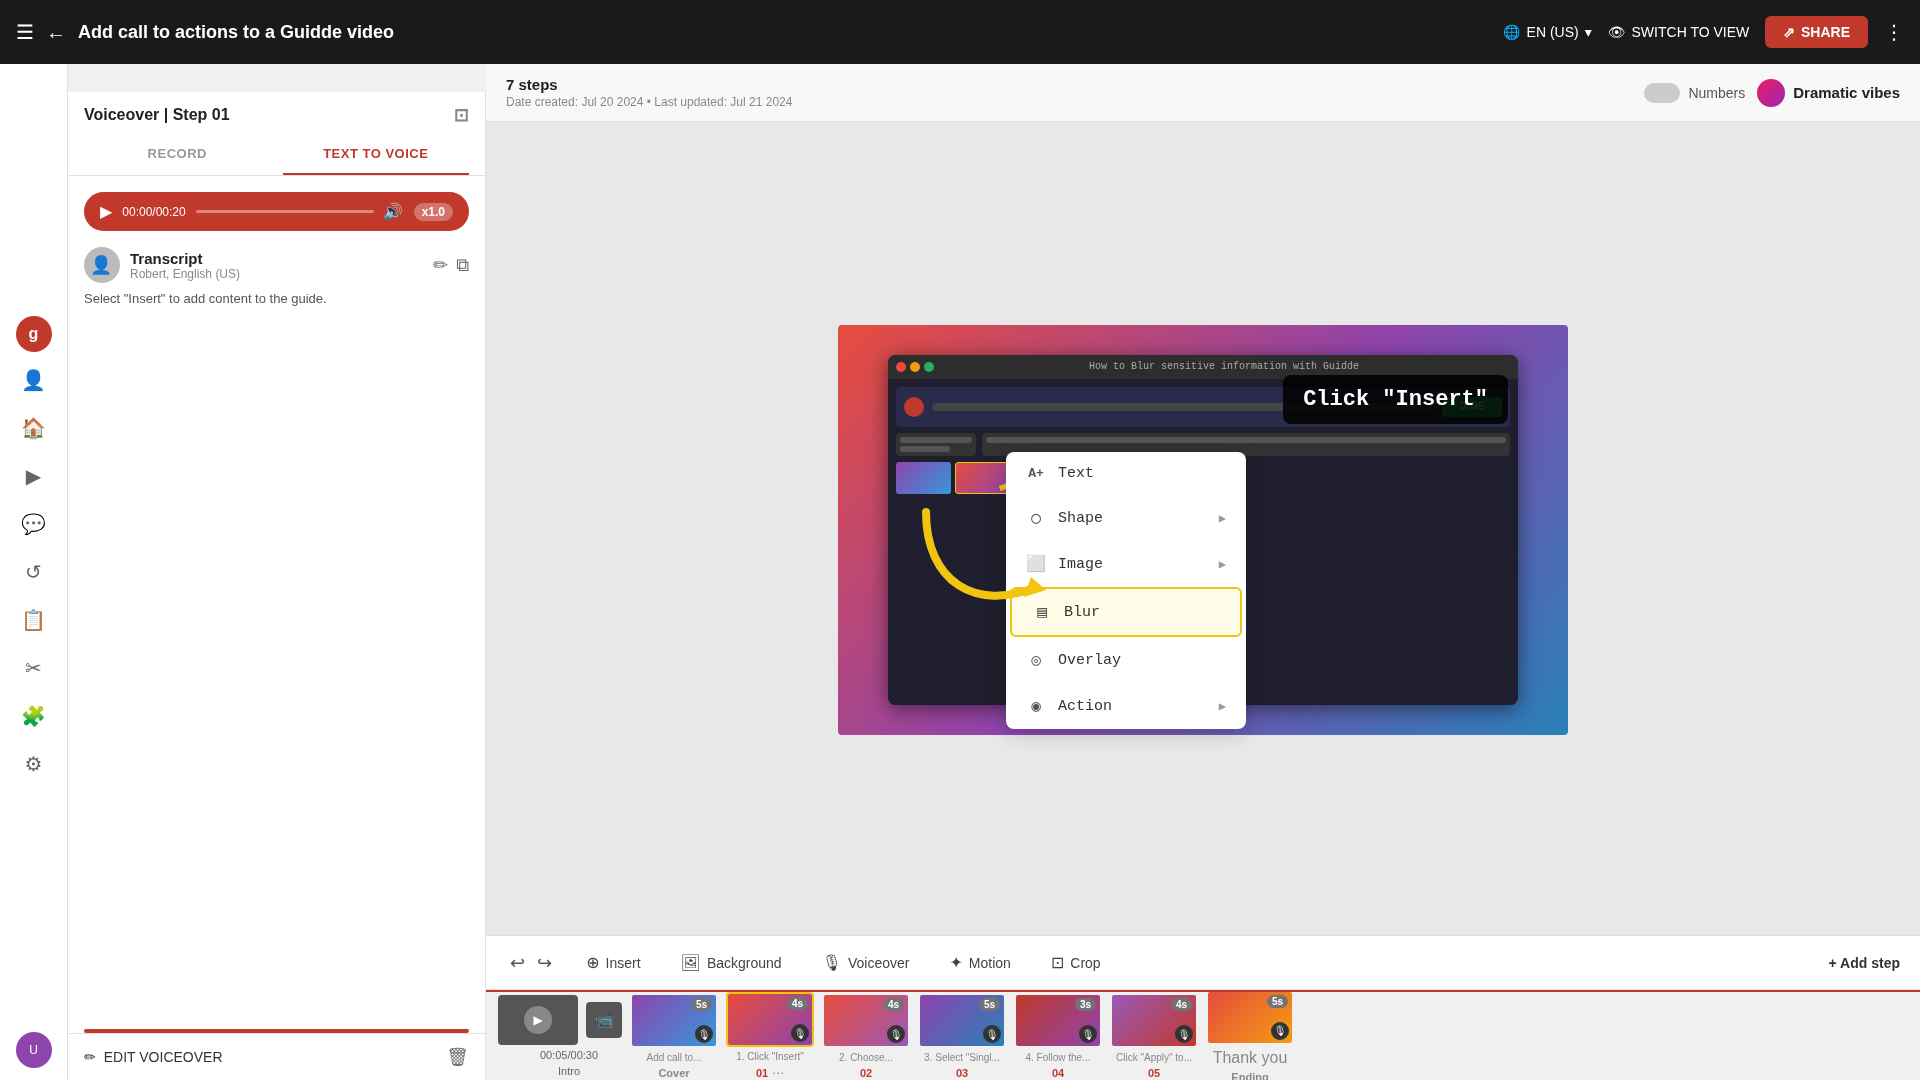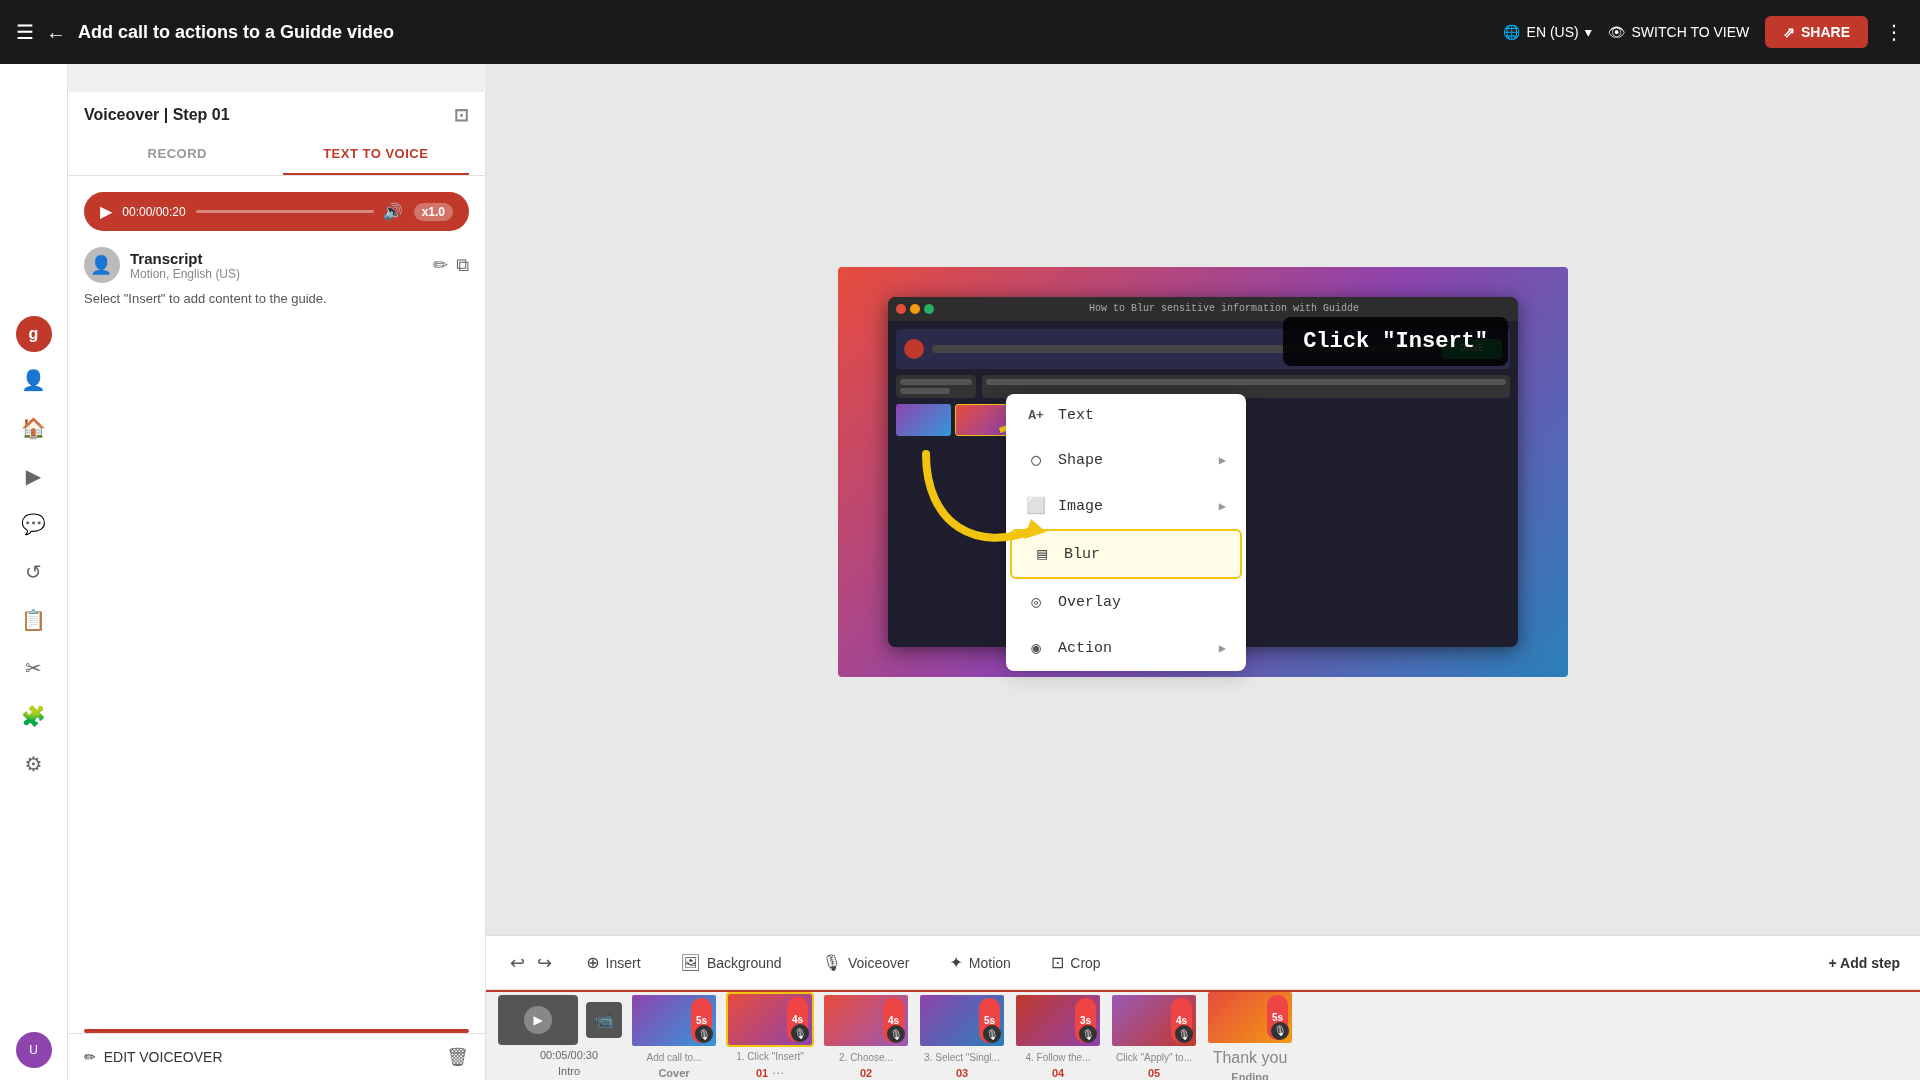--- a/index.html
+++ b/index.html
@@ -189,22 +189,22 @@
     .step-thumbnail {
       width: 88px; height: 55px; border-radius: 4px; overflow: hidden; position: relative;
       border: 2px solid transparent;
     }
     .step-thumbnail.active { border: 2px solid #f1c40f; }
     .step-thumb-bg {
       width: 100%; height: 100%;
       background: linear-gradient(135deg, #e74c3c, #8e44ad);
     }
     .step-thumb-duration {
-      position: absolute; top: 3px; right: 4px; background: #ef4444; color: #fff;
-      font-size: 10px; padding: 17px 5px; border-radius: 10px; font-weight: 600;
+      position: absolute; top: 3px; right: 4px; background: #737373; color: #fff;
+      font-size: 10px; padding: 1px 5px; border-radius: 10px; font-weight: 600;
     }
     .step-thumb-mic {
       position: absolute; bottom: 3px; right: 3px; width: 18px; height: 18px;
       background: #333; border-radius: 50%; display: flex; align-items: center;
       justify-content: center; font-size: 10px; color: #fff;
     }
     .step-number { font-size: 11px; color: #c0392b; font-weight: 600; }
 
     
     .undo-redo { display: flex; gap: 4px; }
@@ -276,21 +276,21 @@
       <span class="audio-volume">🔊</span>
       <span class="audio-speed">x1.0</span>
     </div>
 
     <div class="transcript-section">
       <div class="transcript-header">
         <div class="transcript-user">
           <div class="transcript-avatar">👤</div>
           <div>
             <div class="transcript-title">Transcript</div>
-            <div class="transcript-sub">Motion, English (US)</div>
+            <div class="transcript-sub">Robert, English (US)</div>
           </div>
         </div>
         <div class="transcript-actions">
           <button class="transcript-action-btn">✏</button>
           <button class="transcript-action-btn">⧉</button>
         </div>
       </div>
       <div class="transcript-hint">Select "Insert" to add content to the guide.</div>
     </div>
 
@@ -301,20 +301,36 @@
       <div class="edit-voiceover-btn">
         <span>✏</span>
         <span>EDIT VOICEOVER</span>
       </div>
       <button class="delete-btn">🗑</button>
     </div>
   </div>
 
   <div class="content-area">
 
+    <div class="content-header">
+      <div class="step-info">
+        <div class="step-count">7 steps</div>
+        <div class="step-date">Date created: Jul 20 2024 • Last updated: Jul 21 2024</div>
+      </div>
+      <div class="header-controls">
+        <div class="numbers-toggle">
+          <div class="toggle-switch"></div>
+          <span>Numbers</span>
+        </div>
+        <div class="dramatic-vibes">
+          <div class="dramatic-icon"></div>
+          <span>Dramatic vibes</span>
+        </div>
+      </div>
+    </div>
 
     <div style="position:relative;width:100%;height:calc(100% - 56px);font-family:Liberation Mono, monospace;">
 
       <div class="video-canvas">
 
         <div class="video-inner-screenshot">
           <div class="screenshot-toolbar">
             <div class="dot dot-r"></div>
             <div class="dot dot-y"></div>
             <div class="dot dot-g"></div>

